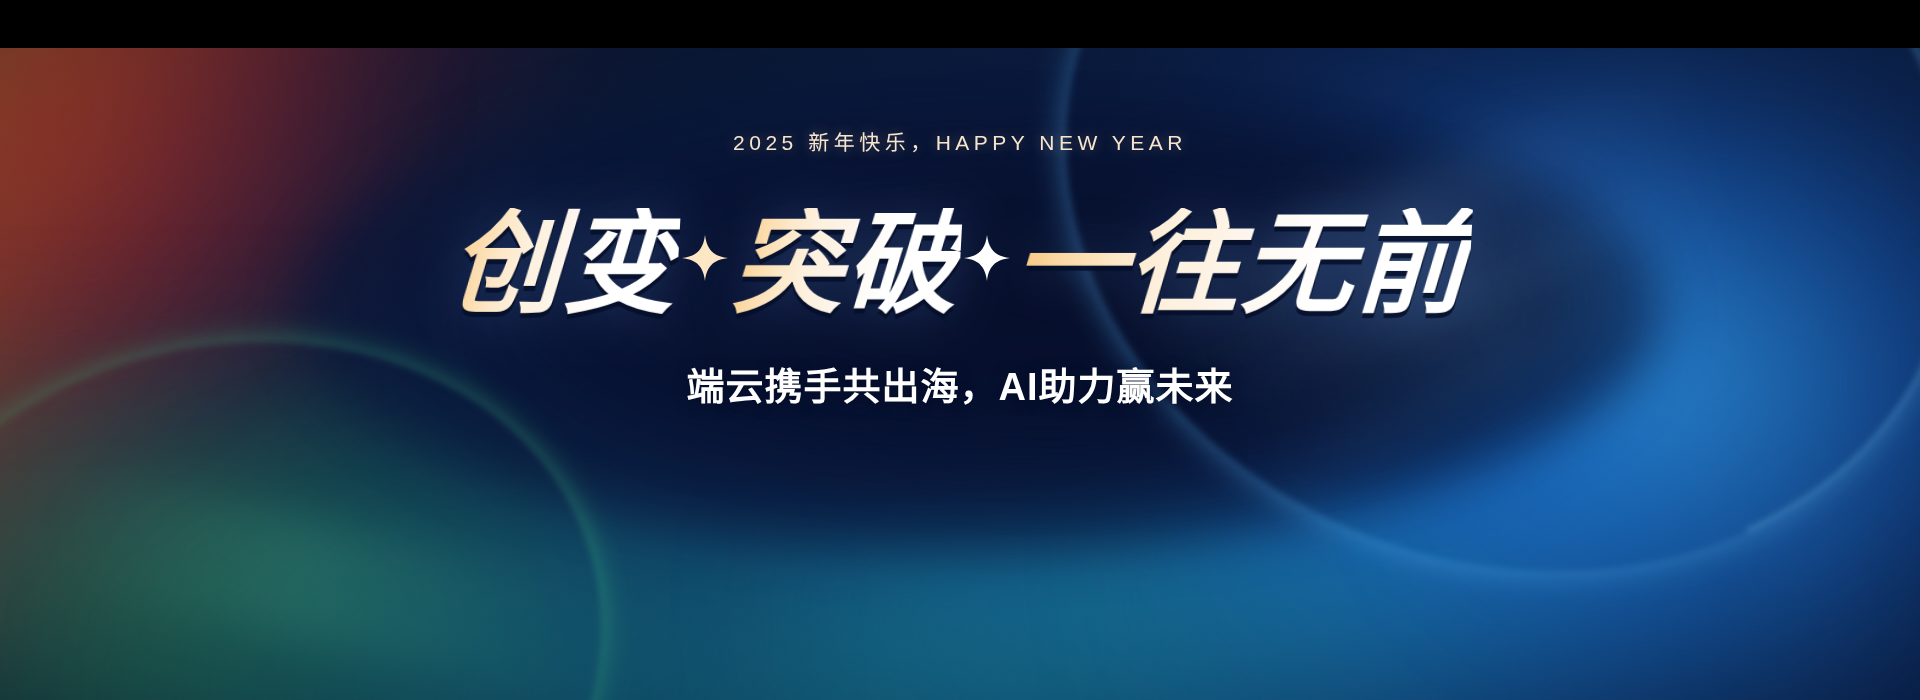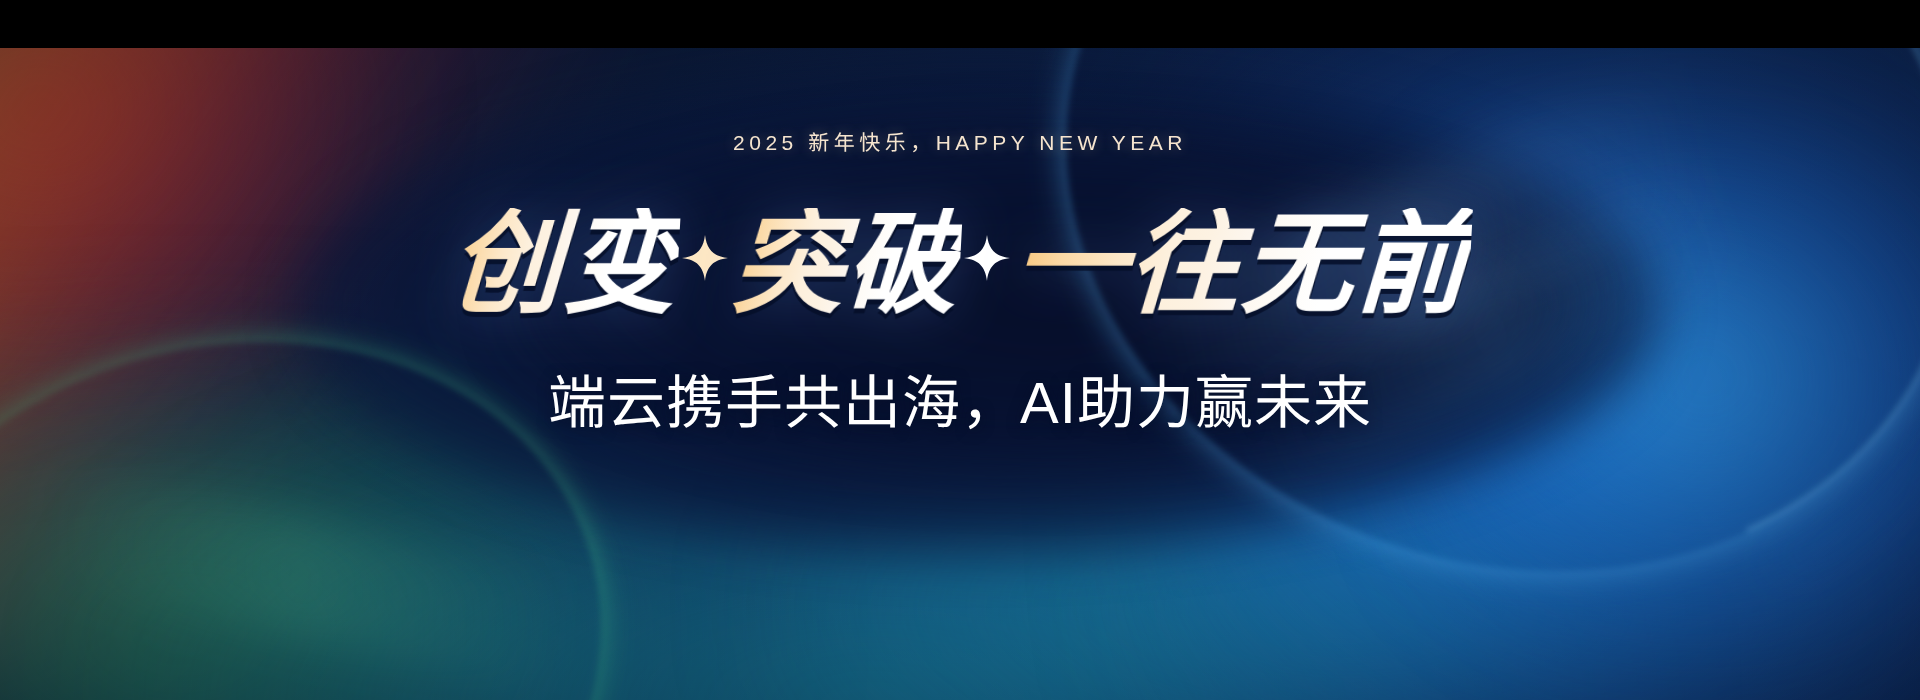--- a/index.html
+++ b/index.html
@@ -338,22 +338,22 @@
     position: relative;
     top: -6px;
     flex: 0 0 auto;
   }
   .sparkle svg { display: block; width: 100%; height: 100%; }
   .sparkle-gold path { fill: #fde7c4; }
   .sparkle-white path { fill: #ffffff; }
 
   .subtitle {
     margin-top: 36px;
-    font-size: 58px;
-    font-weight: 400;
+    font-size: 38px;
+    font-weight: 700;
     color: #ffffff;
     letter-spacing: 1px;
     white-space: nowrap;
     text-shadow: 0 2px 14px rgba(4,12,36,0.75);
   }
 </style>
 </head>
 <body>
 
 <div class="banner">

